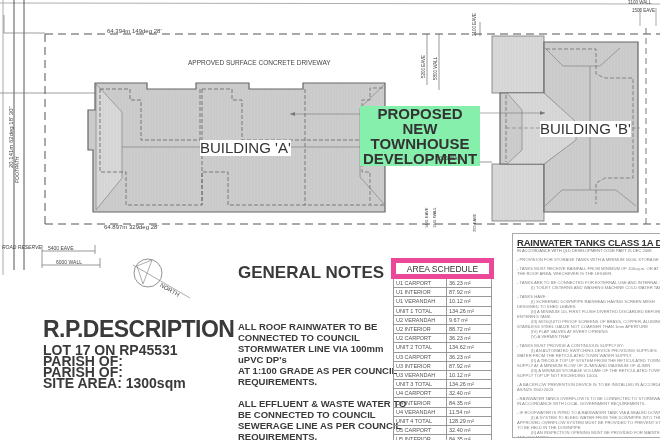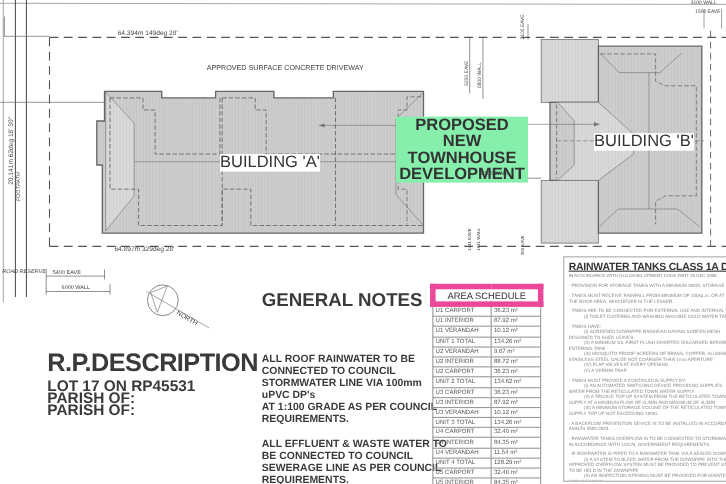--- a/index.html
+++ b/index.html
@@ -128,20 +128,21 @@
 <div class="lbl small" style="left:432px;top:228px;font-size:4px;transform:rotate(-90deg);transform-origin:left top;">1941 WALL</div>
 <div class="lbl small" style="left:472px;top:232px;font-size:4px;transform:rotate(-90deg);transform-origin:left top;">355 EAVE</div>
 <div class="lbl small" style="left:162px;top:282px;font-size:6px;transform:rotate(30deg);transform-origin:left top;">NORTH</div>
 
 <div class="abs" style="left:43px;top:316px;">
   <div class="rp-title">R.P.DESCRIPTION</div>
   <div style="margin-top:2px;">
     <div class="rp-line">LOT 17 ON RP45531</div>
     <div class="rp-line">PARISH OF:</div>
     <div class="rp-line">PARISH OF:</div>
+    <div class="rp-line">SITE AREA:  1300sqm</div>
   </div>
 </div>
 
 <div class="abs" style="left:238px;top:263px;width:180px;">
   <div class="gn-title">GENERAL NOTES</div>
   <div class="gn-para" style="white-space:pre-line;margin-top:38px;">ALL ROOF RAINWATER TO BE
 CONNECTED TO COUNCIL
 STORMWATER LINE VIA 100mm
 uPVC DP's
 AT 1:100 GRADE AS PER COUNCIL

